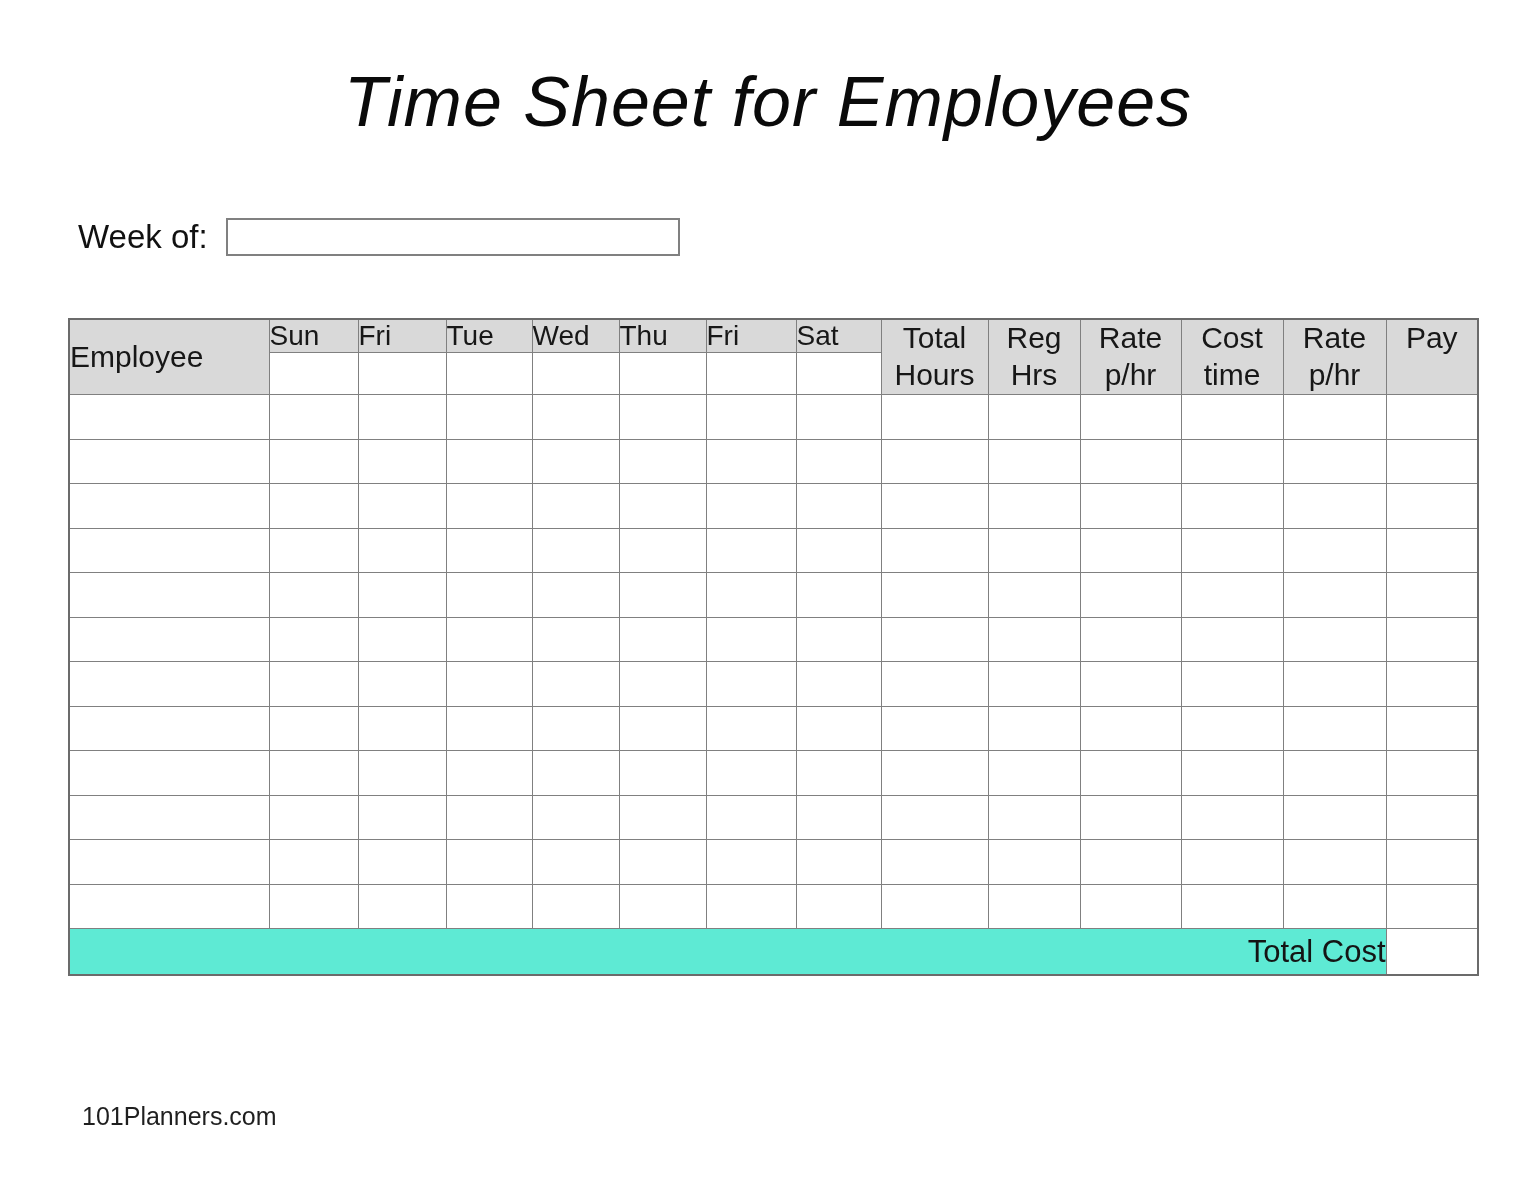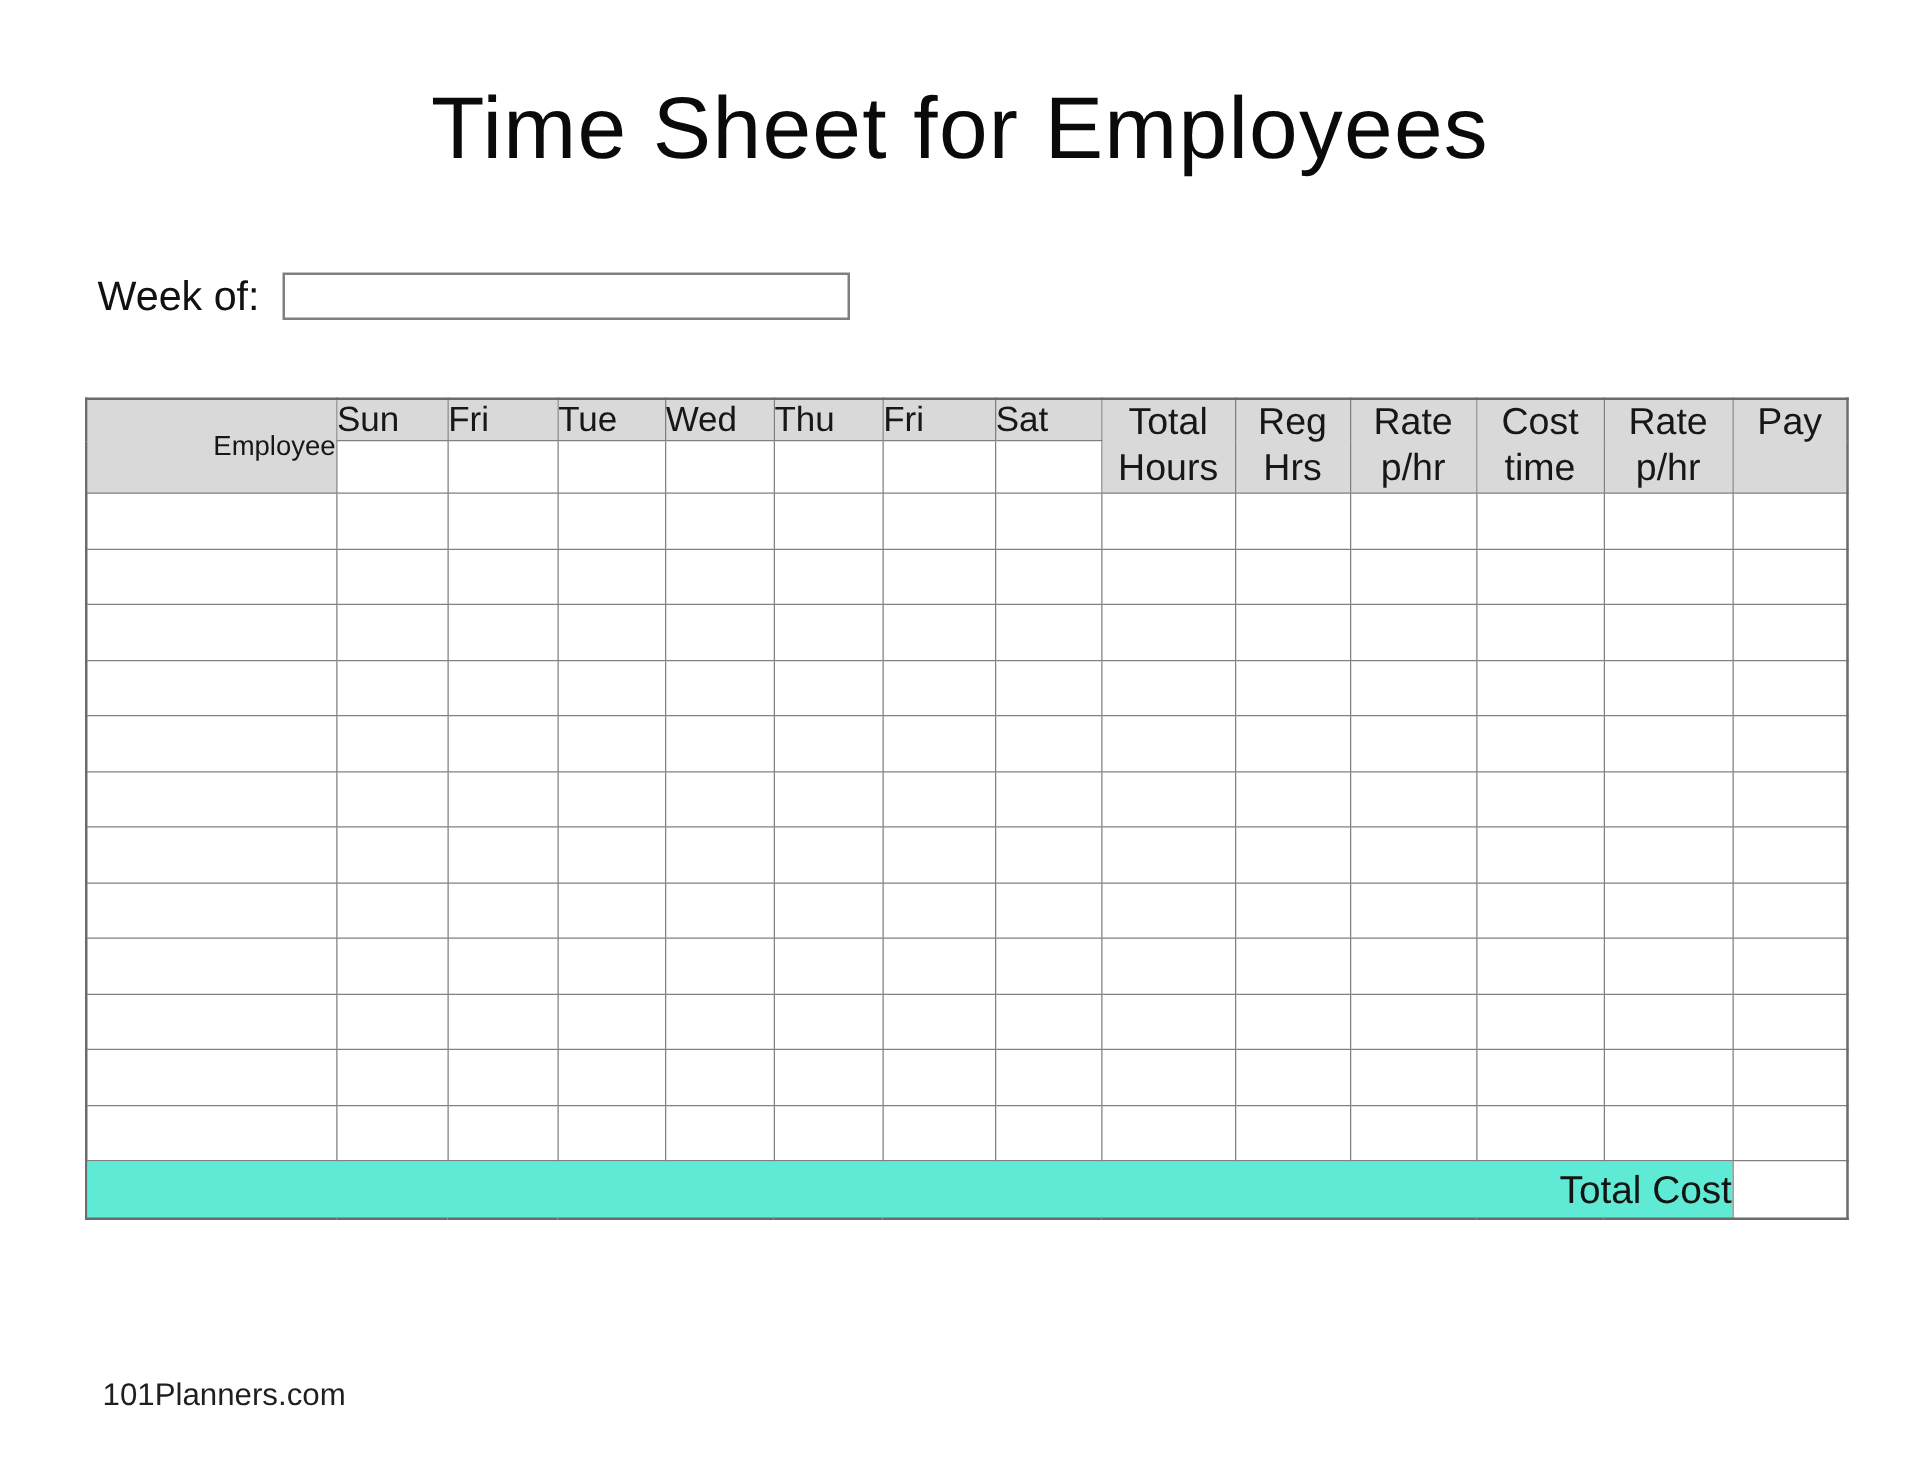--- a/index.html
+++ b/index.html
@@ -15,20 +15,21 @@
     height: 1187px;
     overflow: hidden;
   }
   .title {
     margin: 62px 0 0 0;
     text-align: center;
     font-size: 70px;
     font-weight: 400;
     letter-spacing: 1px;
     color: #0a0a0a;
+    font-style: italic;
   }
   .week-row {
     display: flex;
     align-items: center;
     margin: 74px 0 0 78px;
     height: 42px;
   }
   .week-label {
     font-size: 33px;
     color: #111111;
@@ -51,22 +52,22 @@
     border: 2px solid #6b6b6b;
   }
   .sheet th, .sheet td {
     border: 1px solid #808080;
     padding: 0;
     font-weight: 400;
     overflow: hidden;
   }
   .gray { background: #d9d9d9; }
   .employee-th {
-    font-size: 22px;
-    text-align: right;
+    font-size: 30px;
+    text-align: left;
     vertical-align: middle;
     color: #171717;
     border-bottom: 2px solid #5a5a5a;
   }
   .day-th {
     height: 31px;
     font-size: 28px;
     text-align: left;
     vertical-align: middle;
     color: #171717;

